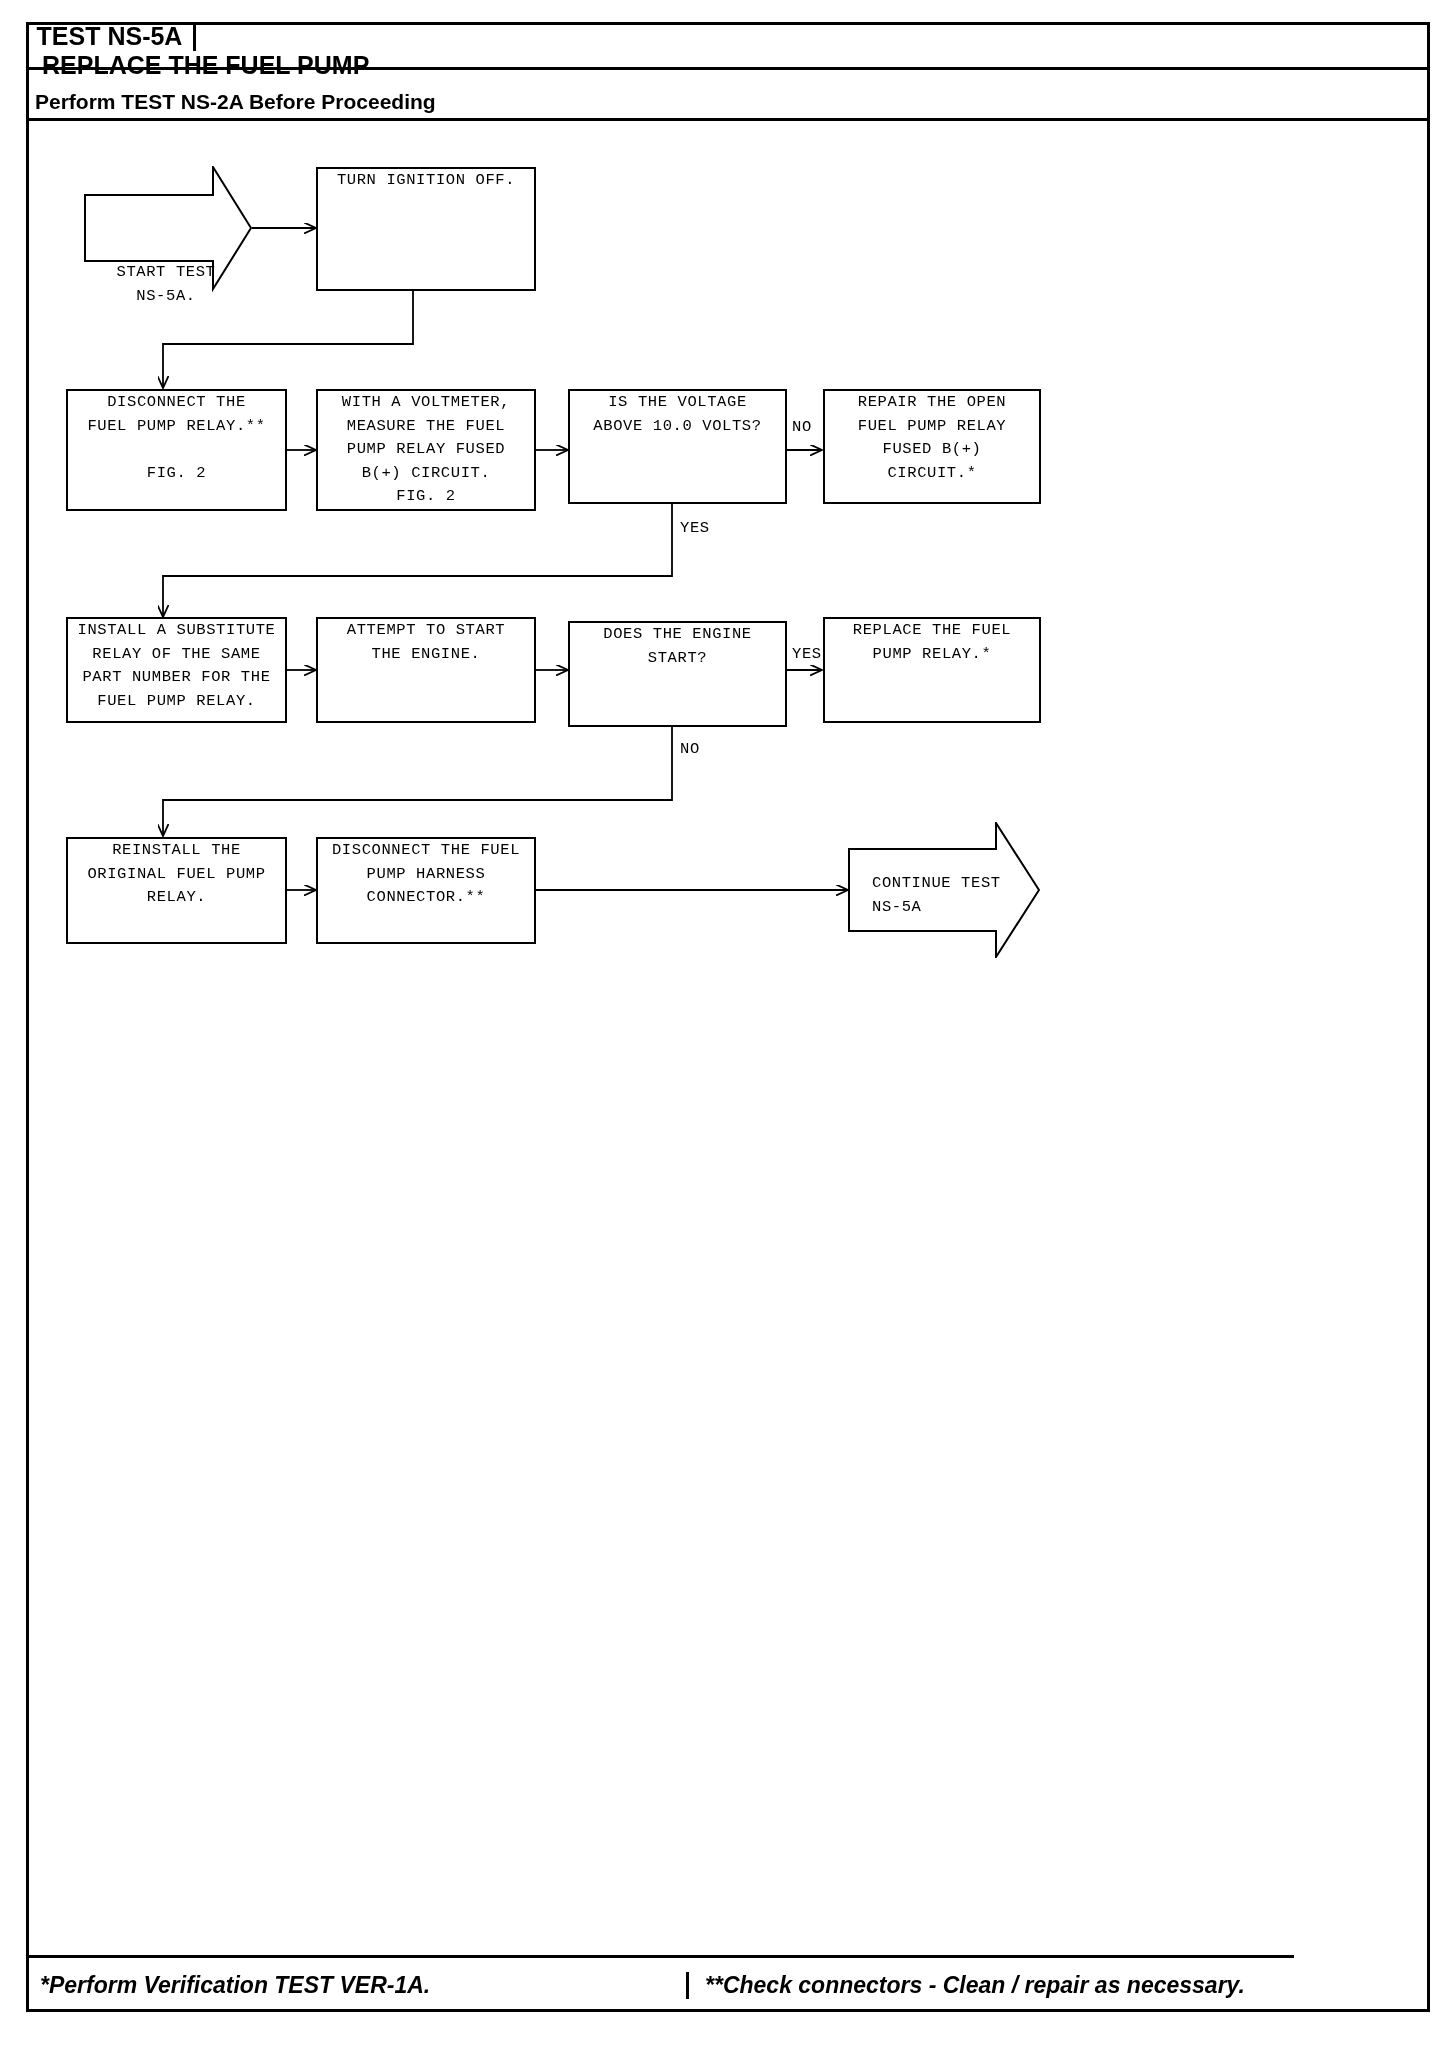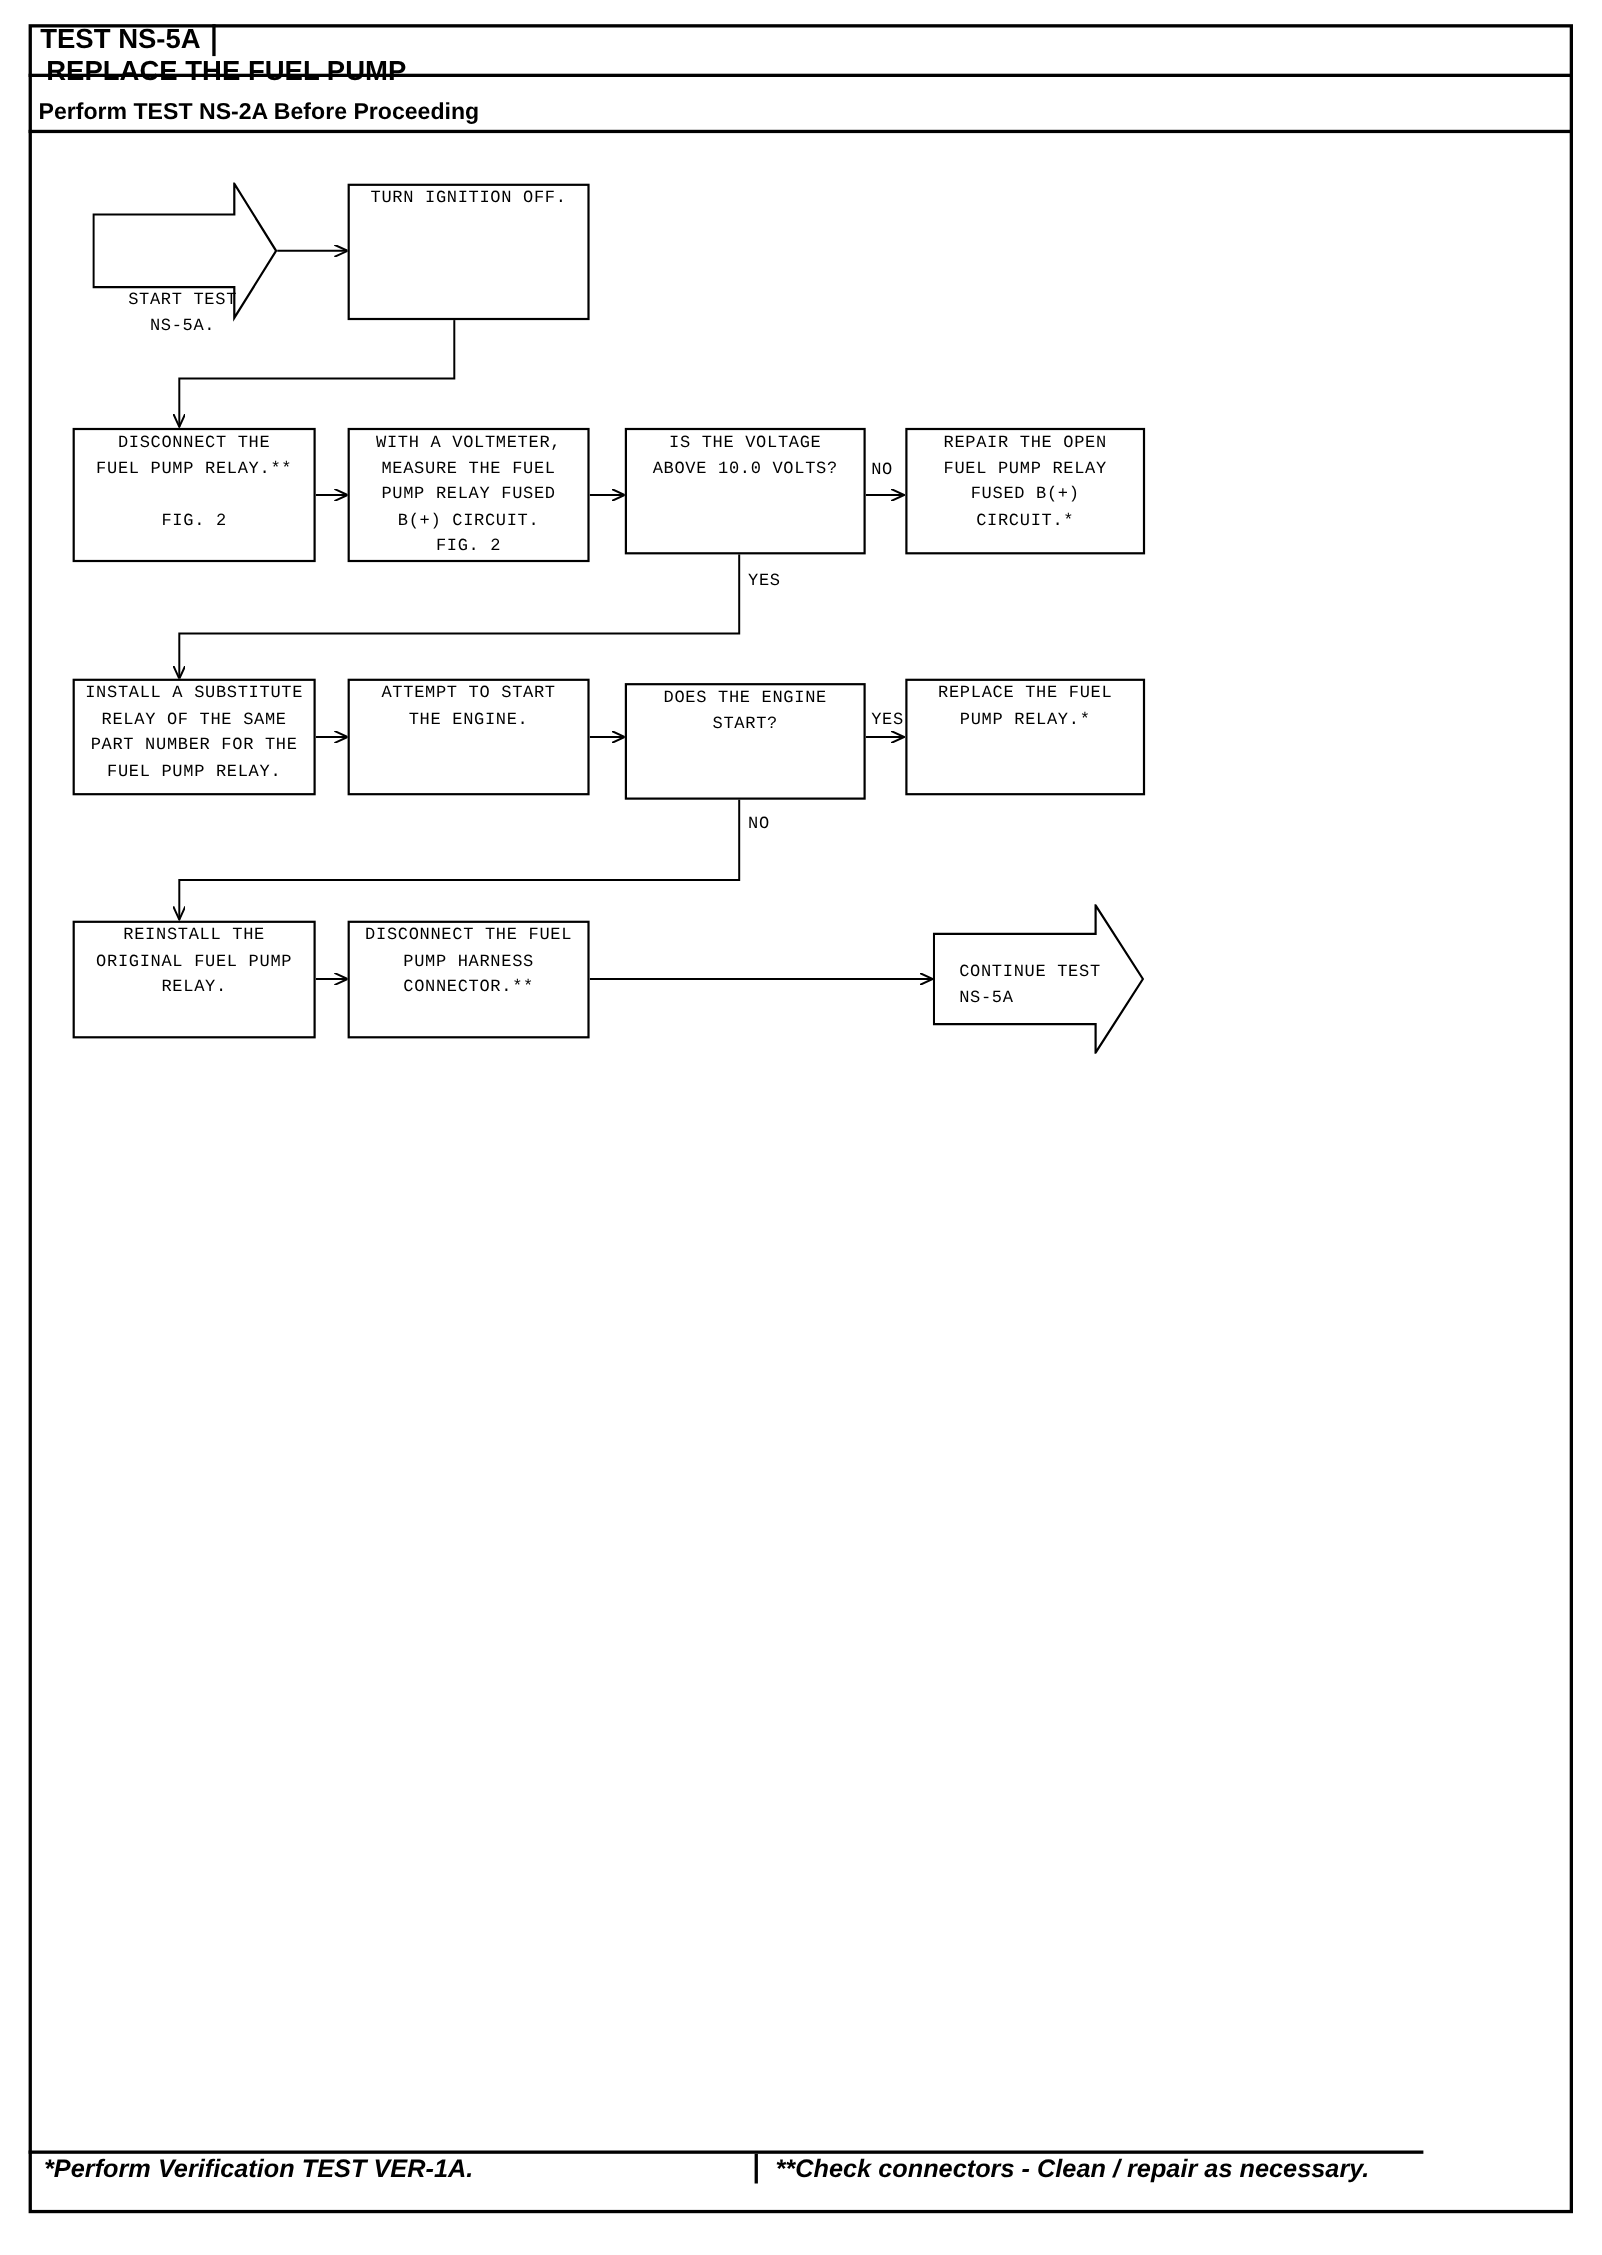--- a/index.html
+++ b/index.html
@@ -91,21 +91,21 @@
   
   .footer-bar {
     position: absolute;
     left: 26px;
     top: 1955px;
     width: 1268px;
     height: 57px;
     box-sizing: border-box;
     border-top: 3px solid #000;
     display: flex;
-    align-items: flex-start;
+    align-items: center;
   }
   .footer-cell {
     display: flex;
     align-items: center;
     box-sizing: border-box;
   }
   .footer-left {
     width: 663px;
     border-right: 3px solid #000;
     padding-left: 14px;

